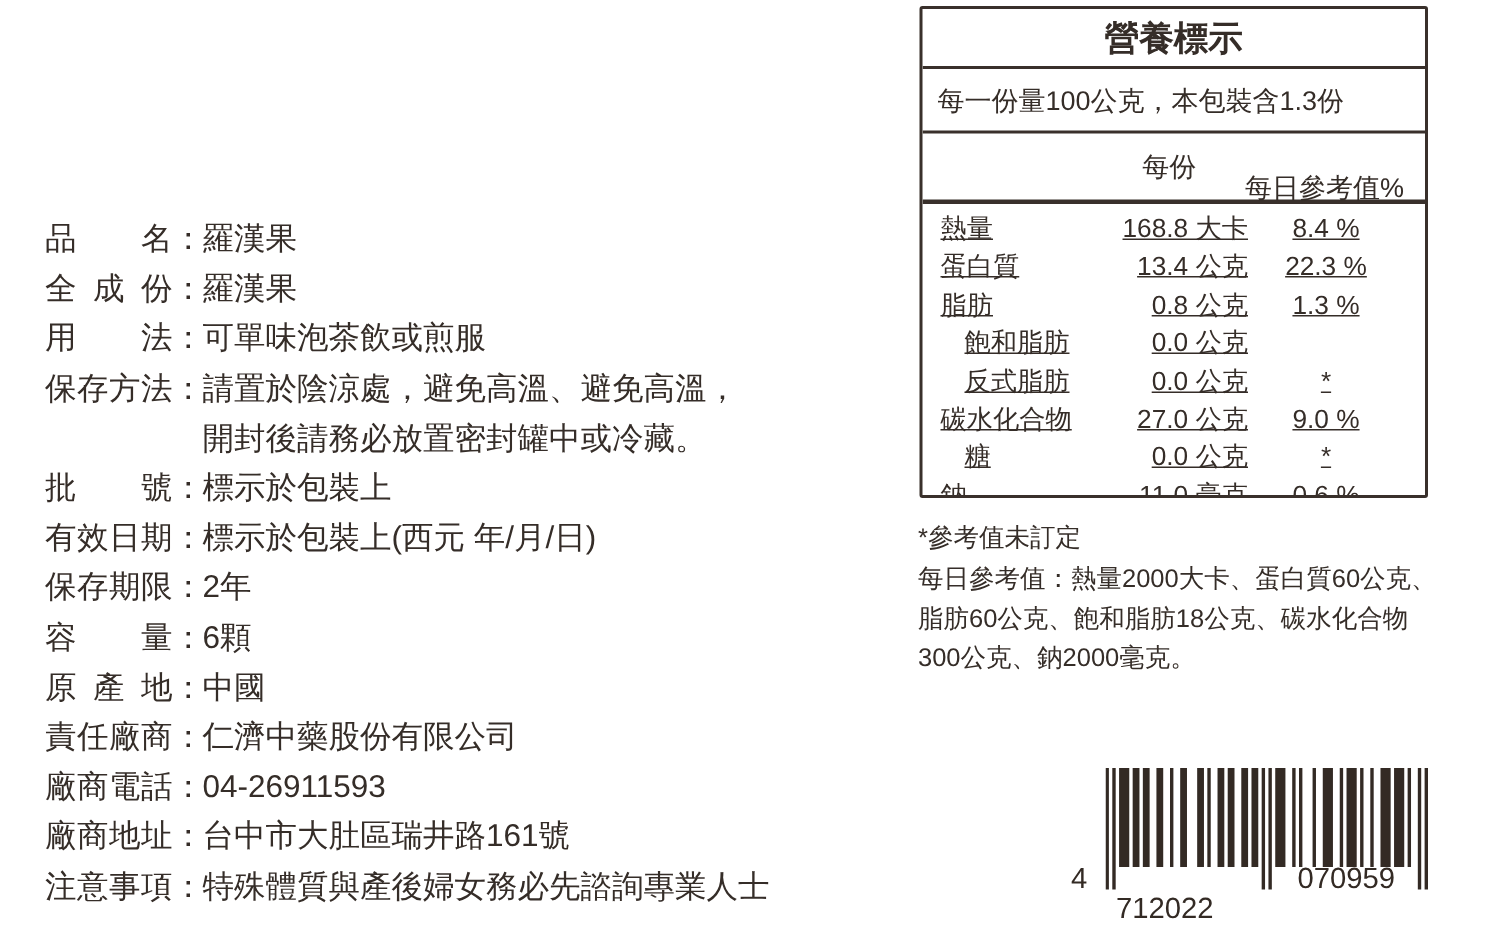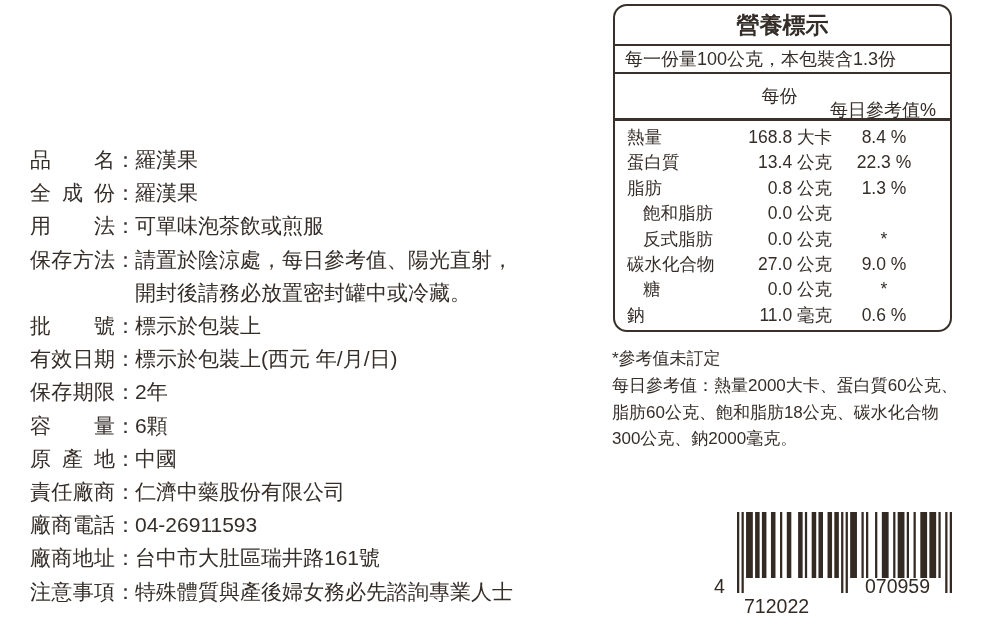--- a/index.html
+++ b/index.html
@@ -10,33 +10,33 @@
   
   .info{position:absolute;left:30px;top:143px;font-size:21px;font-weight:500;line-height:33.2px;}
   .irow{display:flex;white-space:pre;}
   .ilabel{display:flex;justify-content:space-between;width:85px;}
   .icolon{display:inline-block;width:20px;text-align:center;}
   .ispacer{display:inline-block;width:105px;}
   .ivalue{white-space:pre;}
   
   .ntable{
     position:absolute;left:613px;top:4px;width:339px;height:328px;
-    border:2.5px solid #39302b;border-radius:14px;box-sizing:border-box;overflow:hidden;
+    border:2.5px solid #39302b;border-radius:2px;box-sizing:border-box;overflow:hidden;
   }
   .ntitle-zone{height:40px;border-bottom:2px solid #39302b;display:flex;align-items:center;justify-content:center;
     font-size:23px;font-weight:700;box-sizing:border-box;}
-  .nserving{height:28px;border-bottom:2px solid #39302b;display:flex;align-items:center;
+  .nserving{height:43px;border-bottom:2px solid #39302b;display:flex;align-items:center;
     padding-left:10px;font-size:18px;box-sizing:border-box;white-space:pre;}
   .nheader{height:47px;border-bottom:3.5px solid #39302b;display:flex;align-items:center;
     padding:0 14px 0 12px;font-size:18px;box-sizing:border-box;}
   .nh-spacer{width:110px;}
   .nh-per{width:85px;text-align:center;}
   .nh-dv{flex:1;text-align:right;margin-top:28px;}
   .nbody{padding-top:4px;font-size:17.5px;}
-  .nrow{display:flex;line-height:25.4px;padding:0 14px 0 12px;}
+  .nrow{display:flex;line-height:25.4px;padding:0 14px 0 12px;text-decoration:underline;}
   .nname{width:110px;box-sizing:border-box;}
   .nrow.indent .nname{padding-left:16px;}
   .namt{width:95px;text-align:right;white-space:pre;}
   .ndv{flex:1;text-align:center;white-space:pre;}
   
   .footnote{position:absolute;left:612px;top:346px;font-size:17px;line-height:26.8px;white-space:nowrap;}
   
   .barcode{position:absolute;left:712px;top:510px;width:250px;height:100px;}
   .barcode svg{position:absolute;left:25px;top:2px;}
   .bc-digit{position:absolute;top:66px;font-size:19.5px;line-height:20px;color:#332a24;}
@@ -53,21 +53,21 @@
     <div class="irow">
       <span class="ilabel"><span>品</span><span>名</span></span><span class="icolon">：</span><span class="ivalue">羅漢果</span>
     </div>
     <div class="irow">
       <span class="ilabel"><span>全</span><span>成</span><span>份</span></span><span class="icolon">：</span><span class="ivalue">羅漢果</span>
     </div>
     <div class="irow">
       <span class="ilabel"><span>用</span><span>法</span></span><span class="icolon">：</span><span class="ivalue">可單味泡茶飲或煎服</span>
     </div>
     <div class="irow">
-      <span class="ilabel"><span>保</span><span>存</span><span>方</span><span>法</span></span><span class="icolon">：</span><span class="ivalue">請置於陰涼處，每日參考值、陽光直射，</span>
+      <span class="ilabel"><span>保</span><span>存</span><span>方</span><span>法</span></span><span class="icolon">：</span><span class="ivalue">請置於陰涼處，避免高溫、避免高溫，</span>
     </div>
     <div class="irow">
       <span class="ispacer"></span><span class="ivalue">開封後請務必放置密封罐中或冷藏。</span>
     </div>
     <div class="irow">
       <span class="ilabel"><span>批</span><span>號</span></span><span class="icolon">：</span><span class="ivalue">標示於包裝上</span>
     </div>
     <div class="irow">
       <span class="ilabel"><span>有</span><span>效</span><span>日</span><span>期</span></span><span class="icolon">：</span><span class="ivalue">標示於包裝上(西元 年/月/日)</span>
     </div>

